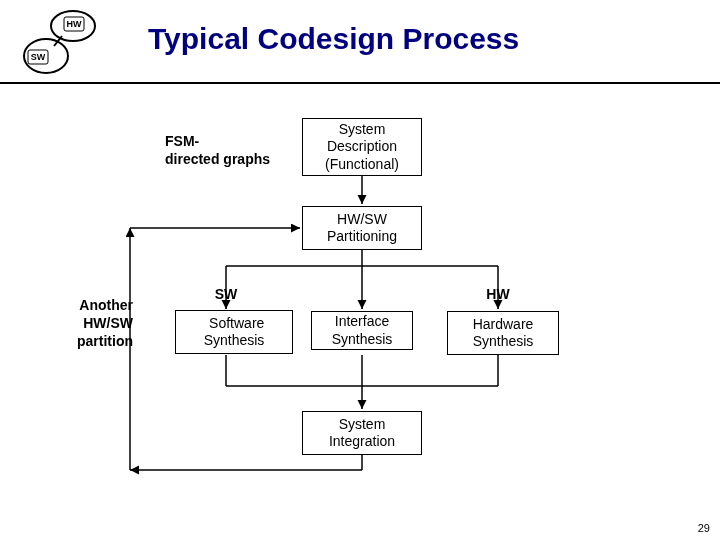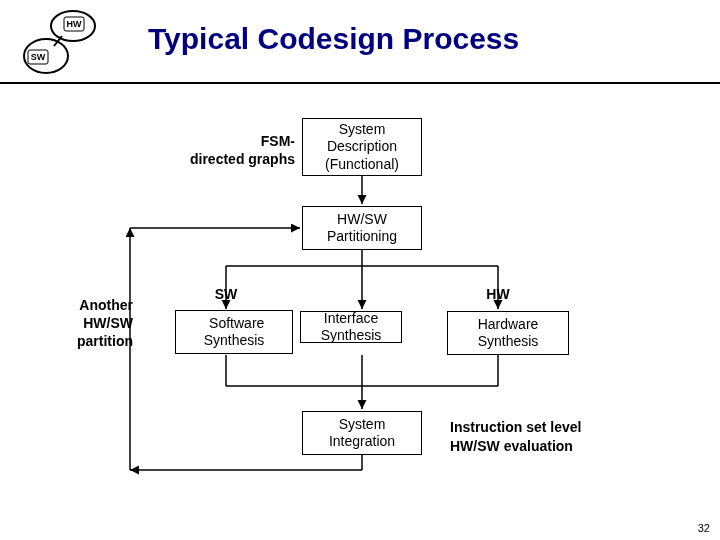--- a/index.html
+++ b/index.html
@@ -37,32 +37,31 @@
 
   <div class="box" style="left:302px;top:118px;width:120px;height:58px;">
       <span>System<br>Description<br>(Functional)</span>
     </div>
   <div class="box" style="left:302px;top:206px;width:120px;height:44px;">
       <span>HW/SW<br>Partitioning</span>
     </div>
   <div class="box" style="left:175px;top:310px;width:118px;height:44px;text-align:right;">
       <span>Software<br>Synthesis</span>
     </div>
-  <div class="box" style="left:300px;top:311px;width:102px;height:32px;">
+  <div class="box" style="left:311px;top:311px;width:102px;height:39px;">
       <span>Interface<br>Synthesis</span>
     </div>
-  <div class="box" style="left:447px;top:311px;width:122px;height:44px;">
+  <div class="box" style="left:447px;top:311px;width:112px;height:44px;">
       <span>Hardware<br>Synthesis</span>
     </div>
   <div class="box" style="left:302px;top:411px;width:120px;height:44px;">
       <span>System<br>Integration</span>
     </div>
 
-  <div class="label" style="left:165px;top:132px;width:130px;text-align:right;font-weight:bold;">FSM-<br>directed graphs</div>
-  <div class="label label-right" style="left:450px;top:418px;">Instruction set level<br>HW/SW evaluation</div>
+  <div class="label" style="left:165px;top:132px;width:130px;text-align:left;font-weight:bold;">FSM-<br>directed graphs</div>
 
   <div class="label" style="left:43px;top:296px;width:90px;text-align:right;">Another<br>HW/SW<br>partition</div>
 
   <div class="small-bold" style="position:absolute;left:200px;top:286px;width:52px;">SW</div>
   <div class="small-bold" style="position:absolute;left:472px;top:286px;width:52px;">HW</div>
 
   <svg class="arrow" style="left:0;top:0;width:720px;height:540px;">
     <defs>
       <marker id="ah" markerWidth="8" markerHeight="8" refX="6" refY="3" orient="auto">
         <path d="M0,0 L6,3 L0,6 Z" fill="#000"></path>
@@ -82,14 +81,14 @@
     <line x1="498" y1="355" x2="498" y2="386" stroke="#000" stroke-width="1.5"></line>
     <line x1="226" y1="386" x2="498" y2="386" stroke="#000" stroke-width="1.5"></line>
     <line x1="362" y1="386" x2="362" y2="409" stroke="#000" stroke-width="1.5" marker-end="url(#ah)"></line>
 
     <line x1="362" y1="455" x2="362" y2="470" stroke="#000" stroke-width="1.5"></line>
     <line x1="362" y1="470" x2="130" y2="470" stroke="#000" stroke-width="1.5" marker-end="url(#ah)"></line>
     <line x1="130" y1="470" x2="130" y2="228" stroke="#000" stroke-width="1.5" marker-end="url(#ah)"></line>
     <line x1="130" y1="228" x2="300" y2="228" stroke="#000" stroke-width="1.5" marker-end="url(#ah)"></line>
   </svg>
 
-  <div class="slidenum">32</div>
+  <div class="slidenum">29</div>
 </div>
 
 </body></html>

